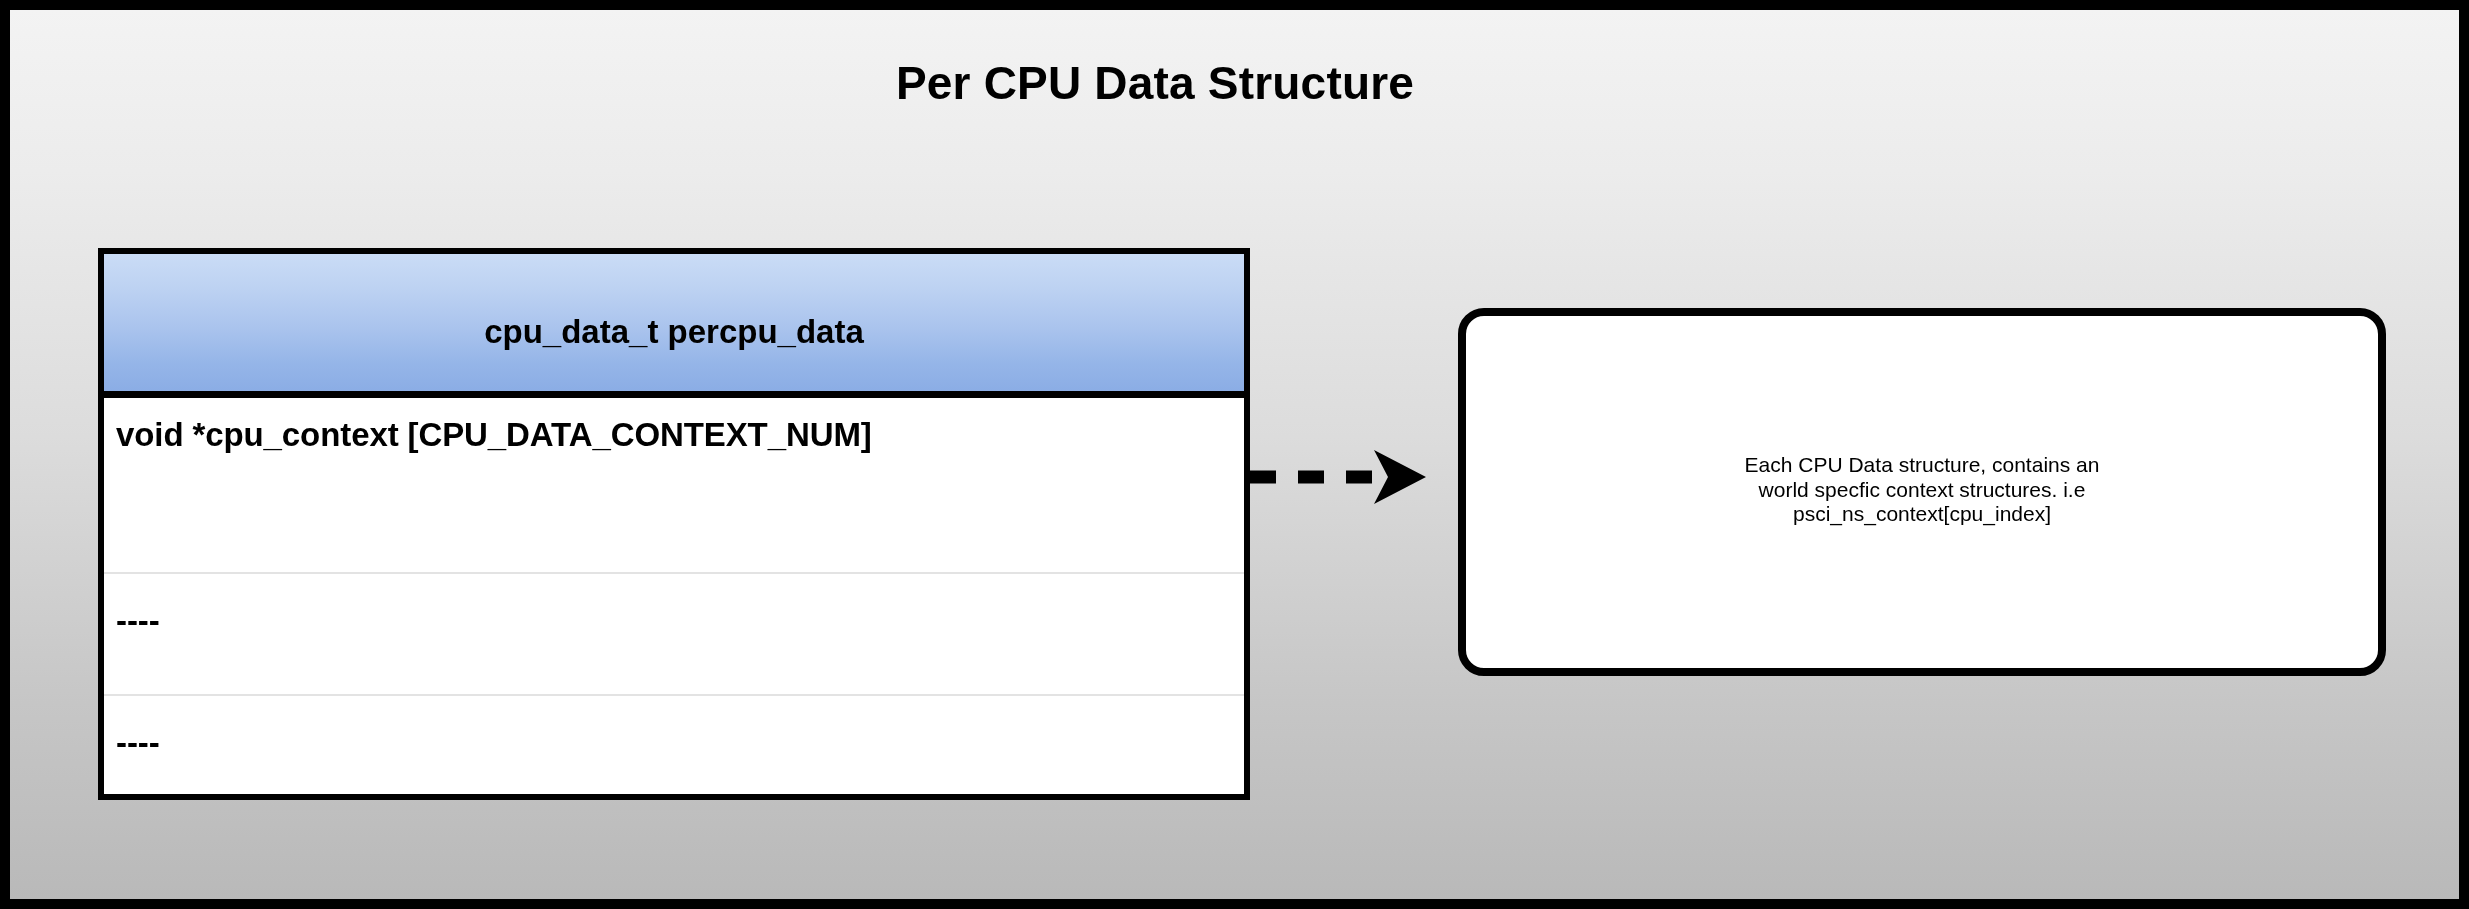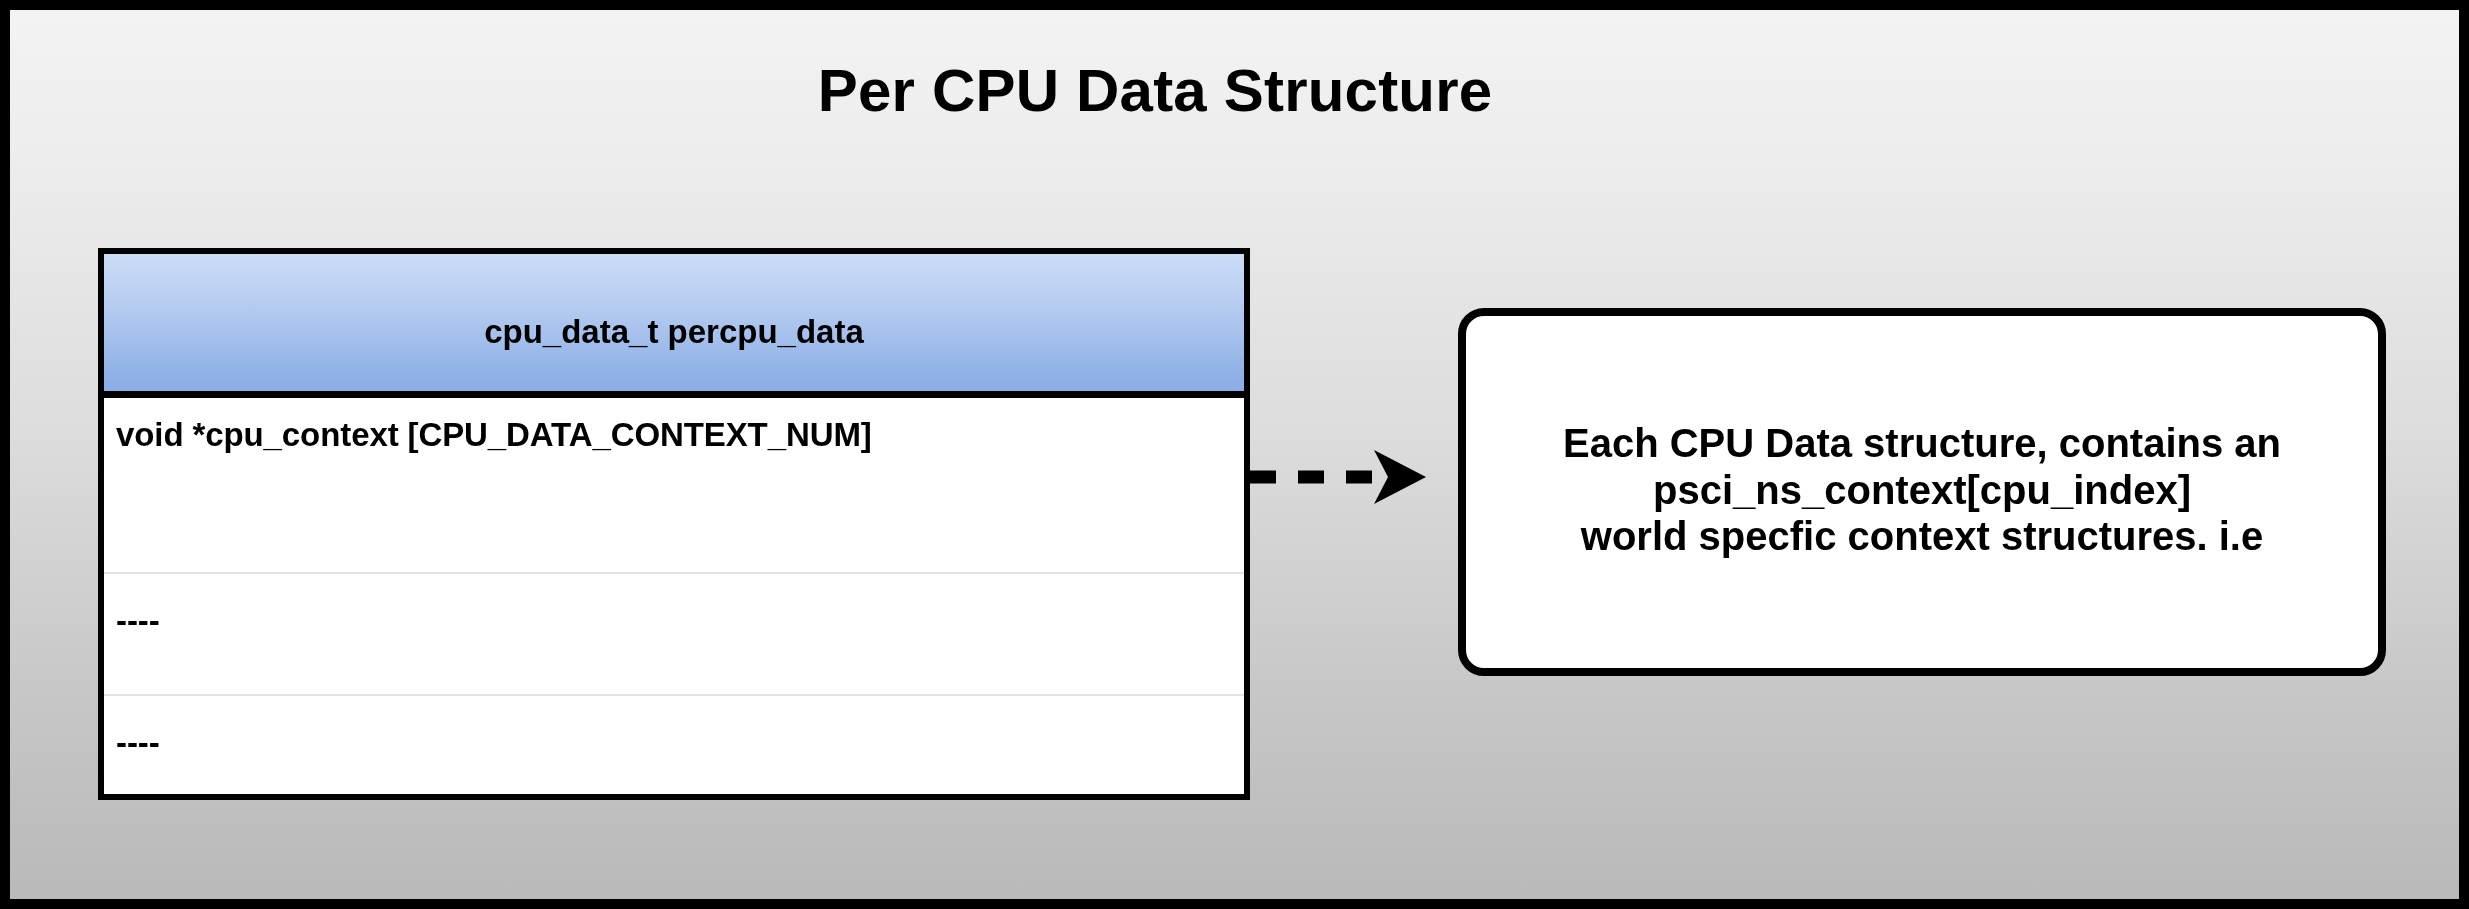--- a/index.html
+++ b/index.html
@@ -18,21 +18,21 @@
     font-family: "Liberation Sans", sans-serif;
   }
 
   
   #title {
     position: absolute;
     left: 0;
     top: 48px;
     width: 2290px;
     text-align: center;
-    font-size: 60px;
+    font-size: 46px;
     font-weight: bold;
     color: #000000;
     letter-spacing: 0.2px;
     line-height: 1.1;
     white-space: nowrap;
   }
 
   
   #struct-box {
     position: absolute;
@@ -106,22 +106,22 @@
     border: 8px solid #000000;
     border-radius: 26px;
     background: #ffffff;
     display: flex;
     flex-direction: column;
     align-items: center;
     justify-content: center;
     padding: 6px 18px 10px 18px;
   }
   .note-line {
-    font-size: 40px;
-    font-weight: bold;
+    font-size: 21px;
+    font-weight: normal;
     color: #000000;
     line-height: 1.17;
     text-align: center;
     white-space: nowrap;
   }
 </style>
 </head>
 <body>
 
 <div id="canvas">
@@ -148,17 +148,17 @@
 
   </div>
 
   <svg id="connector" viewBox="0 0 180 70" width="180" height="70" xmlns="http://www.w3.org/2000/svg">
     <line x1="2" y1="35" x2="132" y2="35" stroke="#000000" stroke-width="13" stroke-dasharray="26,22" stroke-linecap="butt"></line>
     <path d="M 126 8 L 178 35 L 126 62 L 140 35 Z" fill="#000000"></path>
   </svg>
 
   <div id="note-box">
     <div class="note-line">Each CPU Data structure, contains an</div>
+    <div class="note-line">world specfic context structures. i.e</div>
     <div class="note-line">psci_ns_context[cpu_index]</div>
-    <div class="note-line">world specfic context structures. i.e</div>
   </div>
 
 </div>
 
 </body></html>

